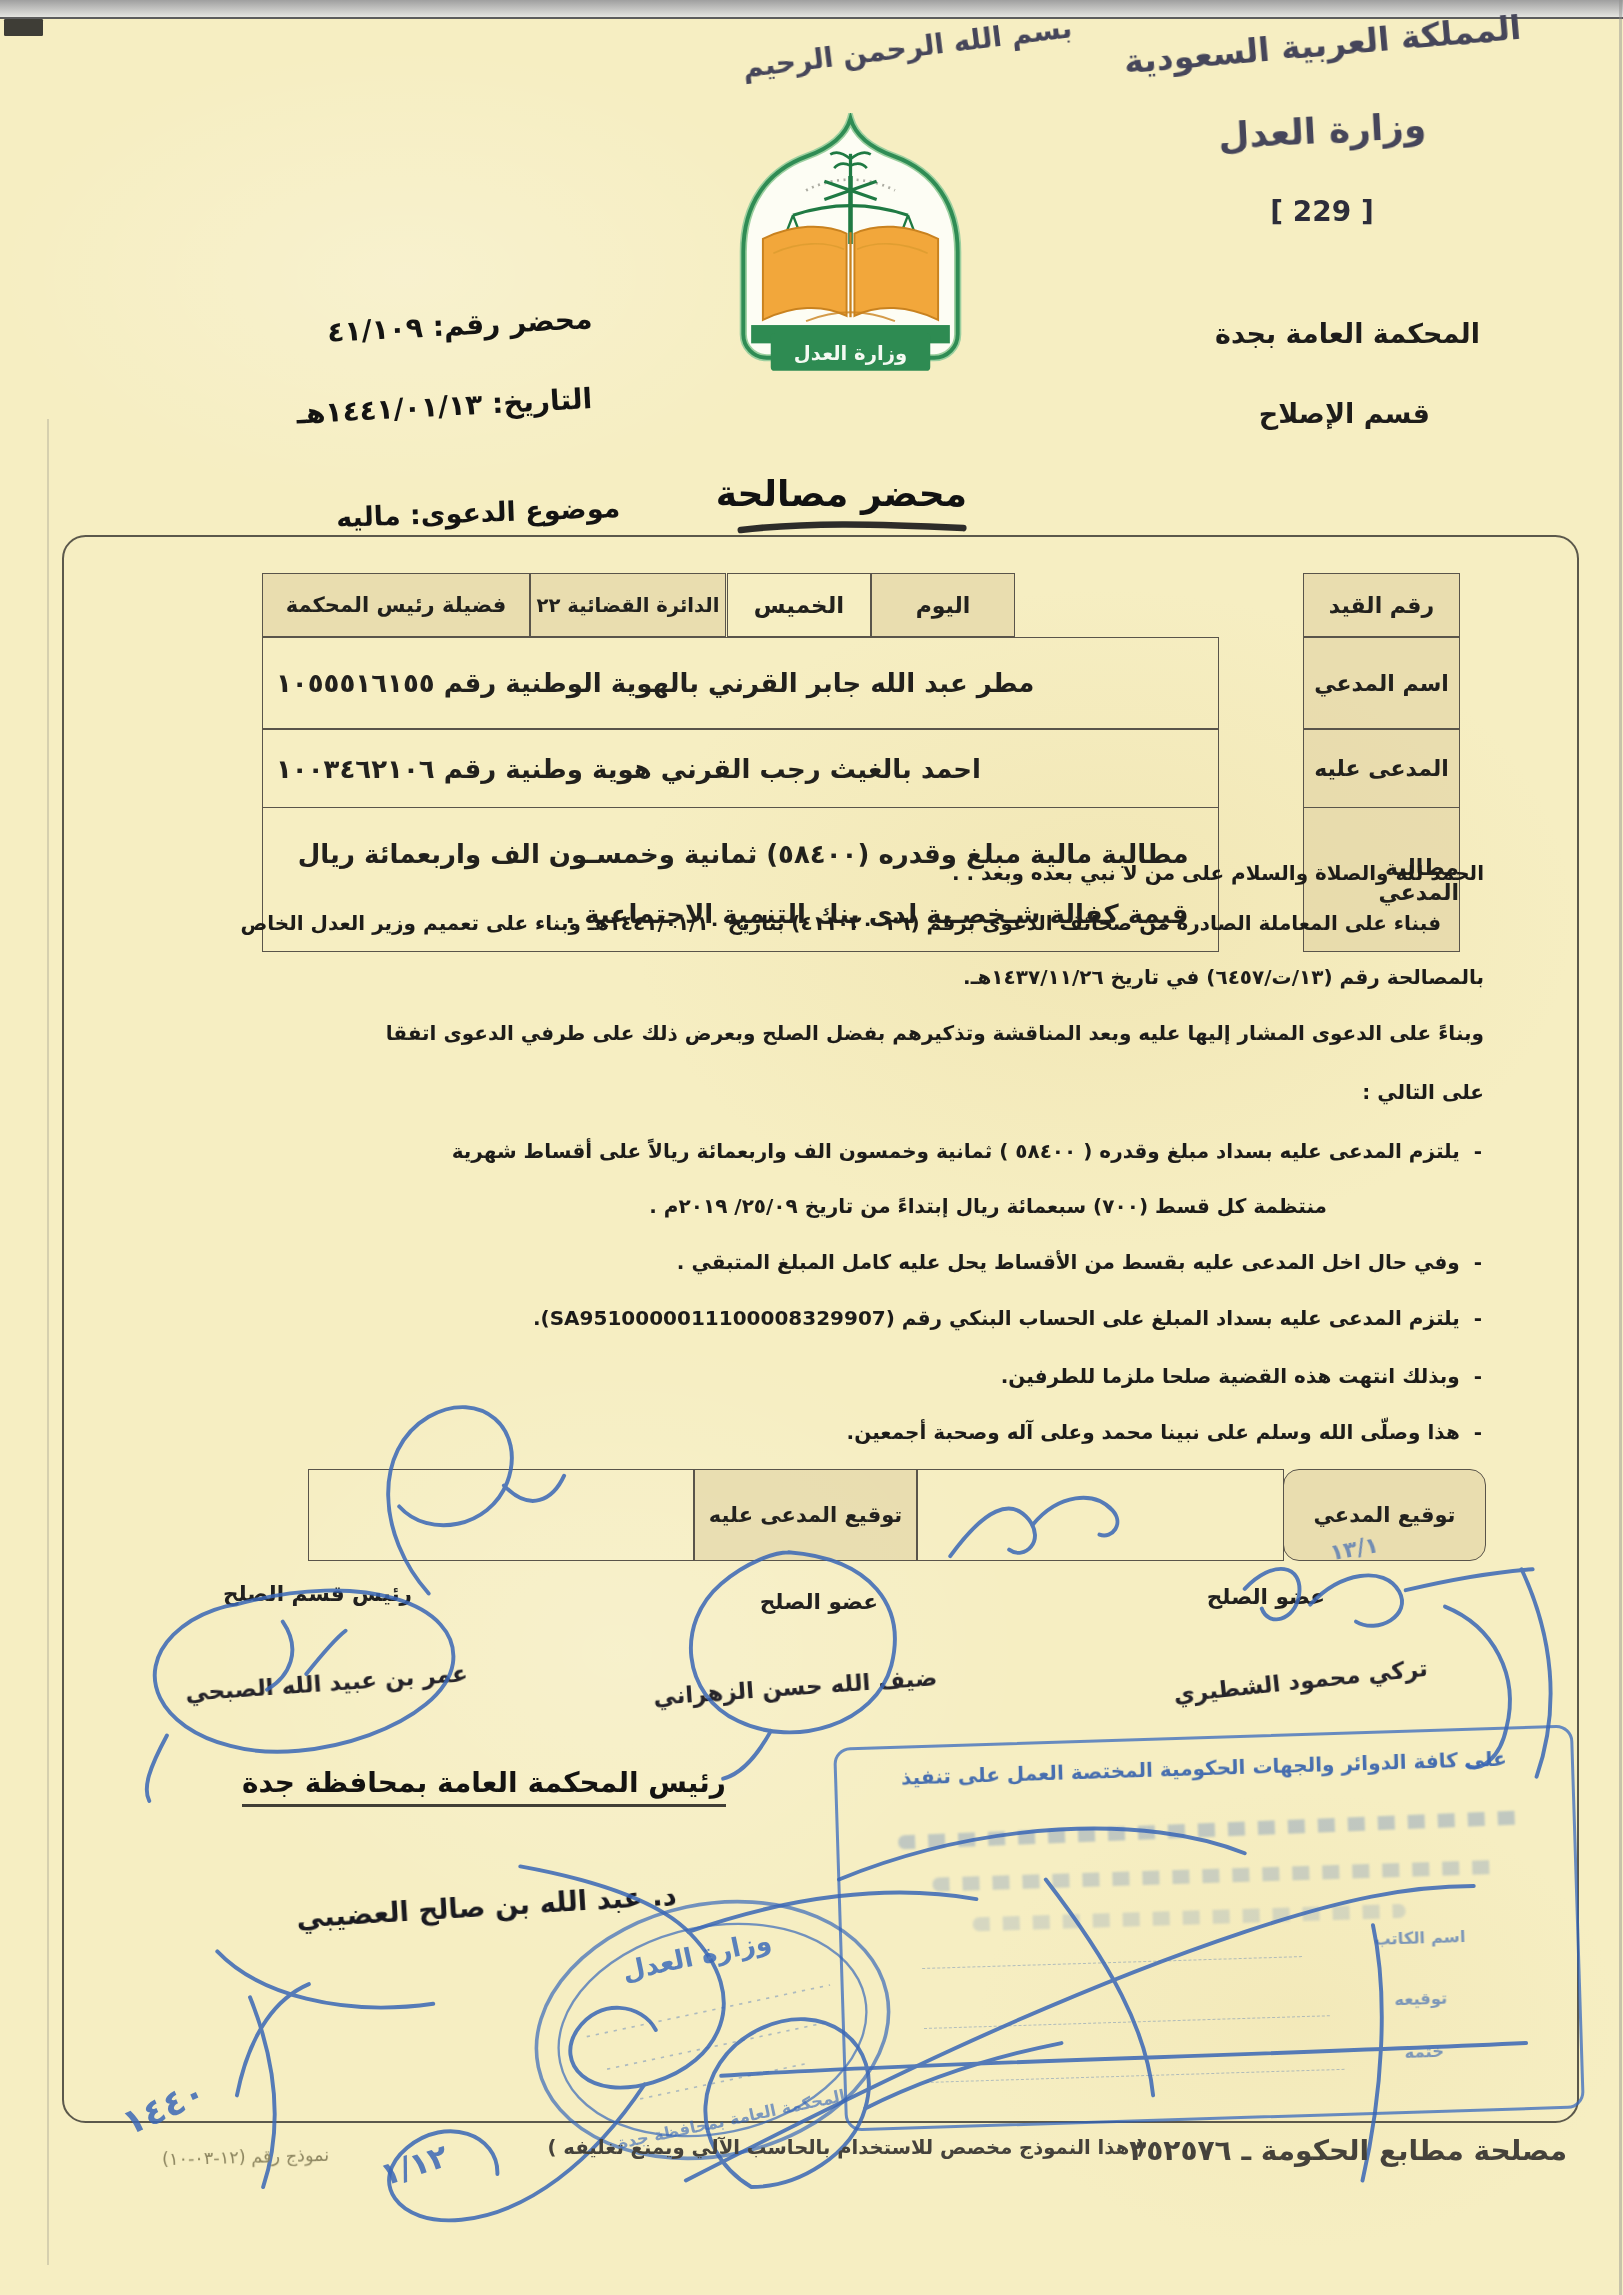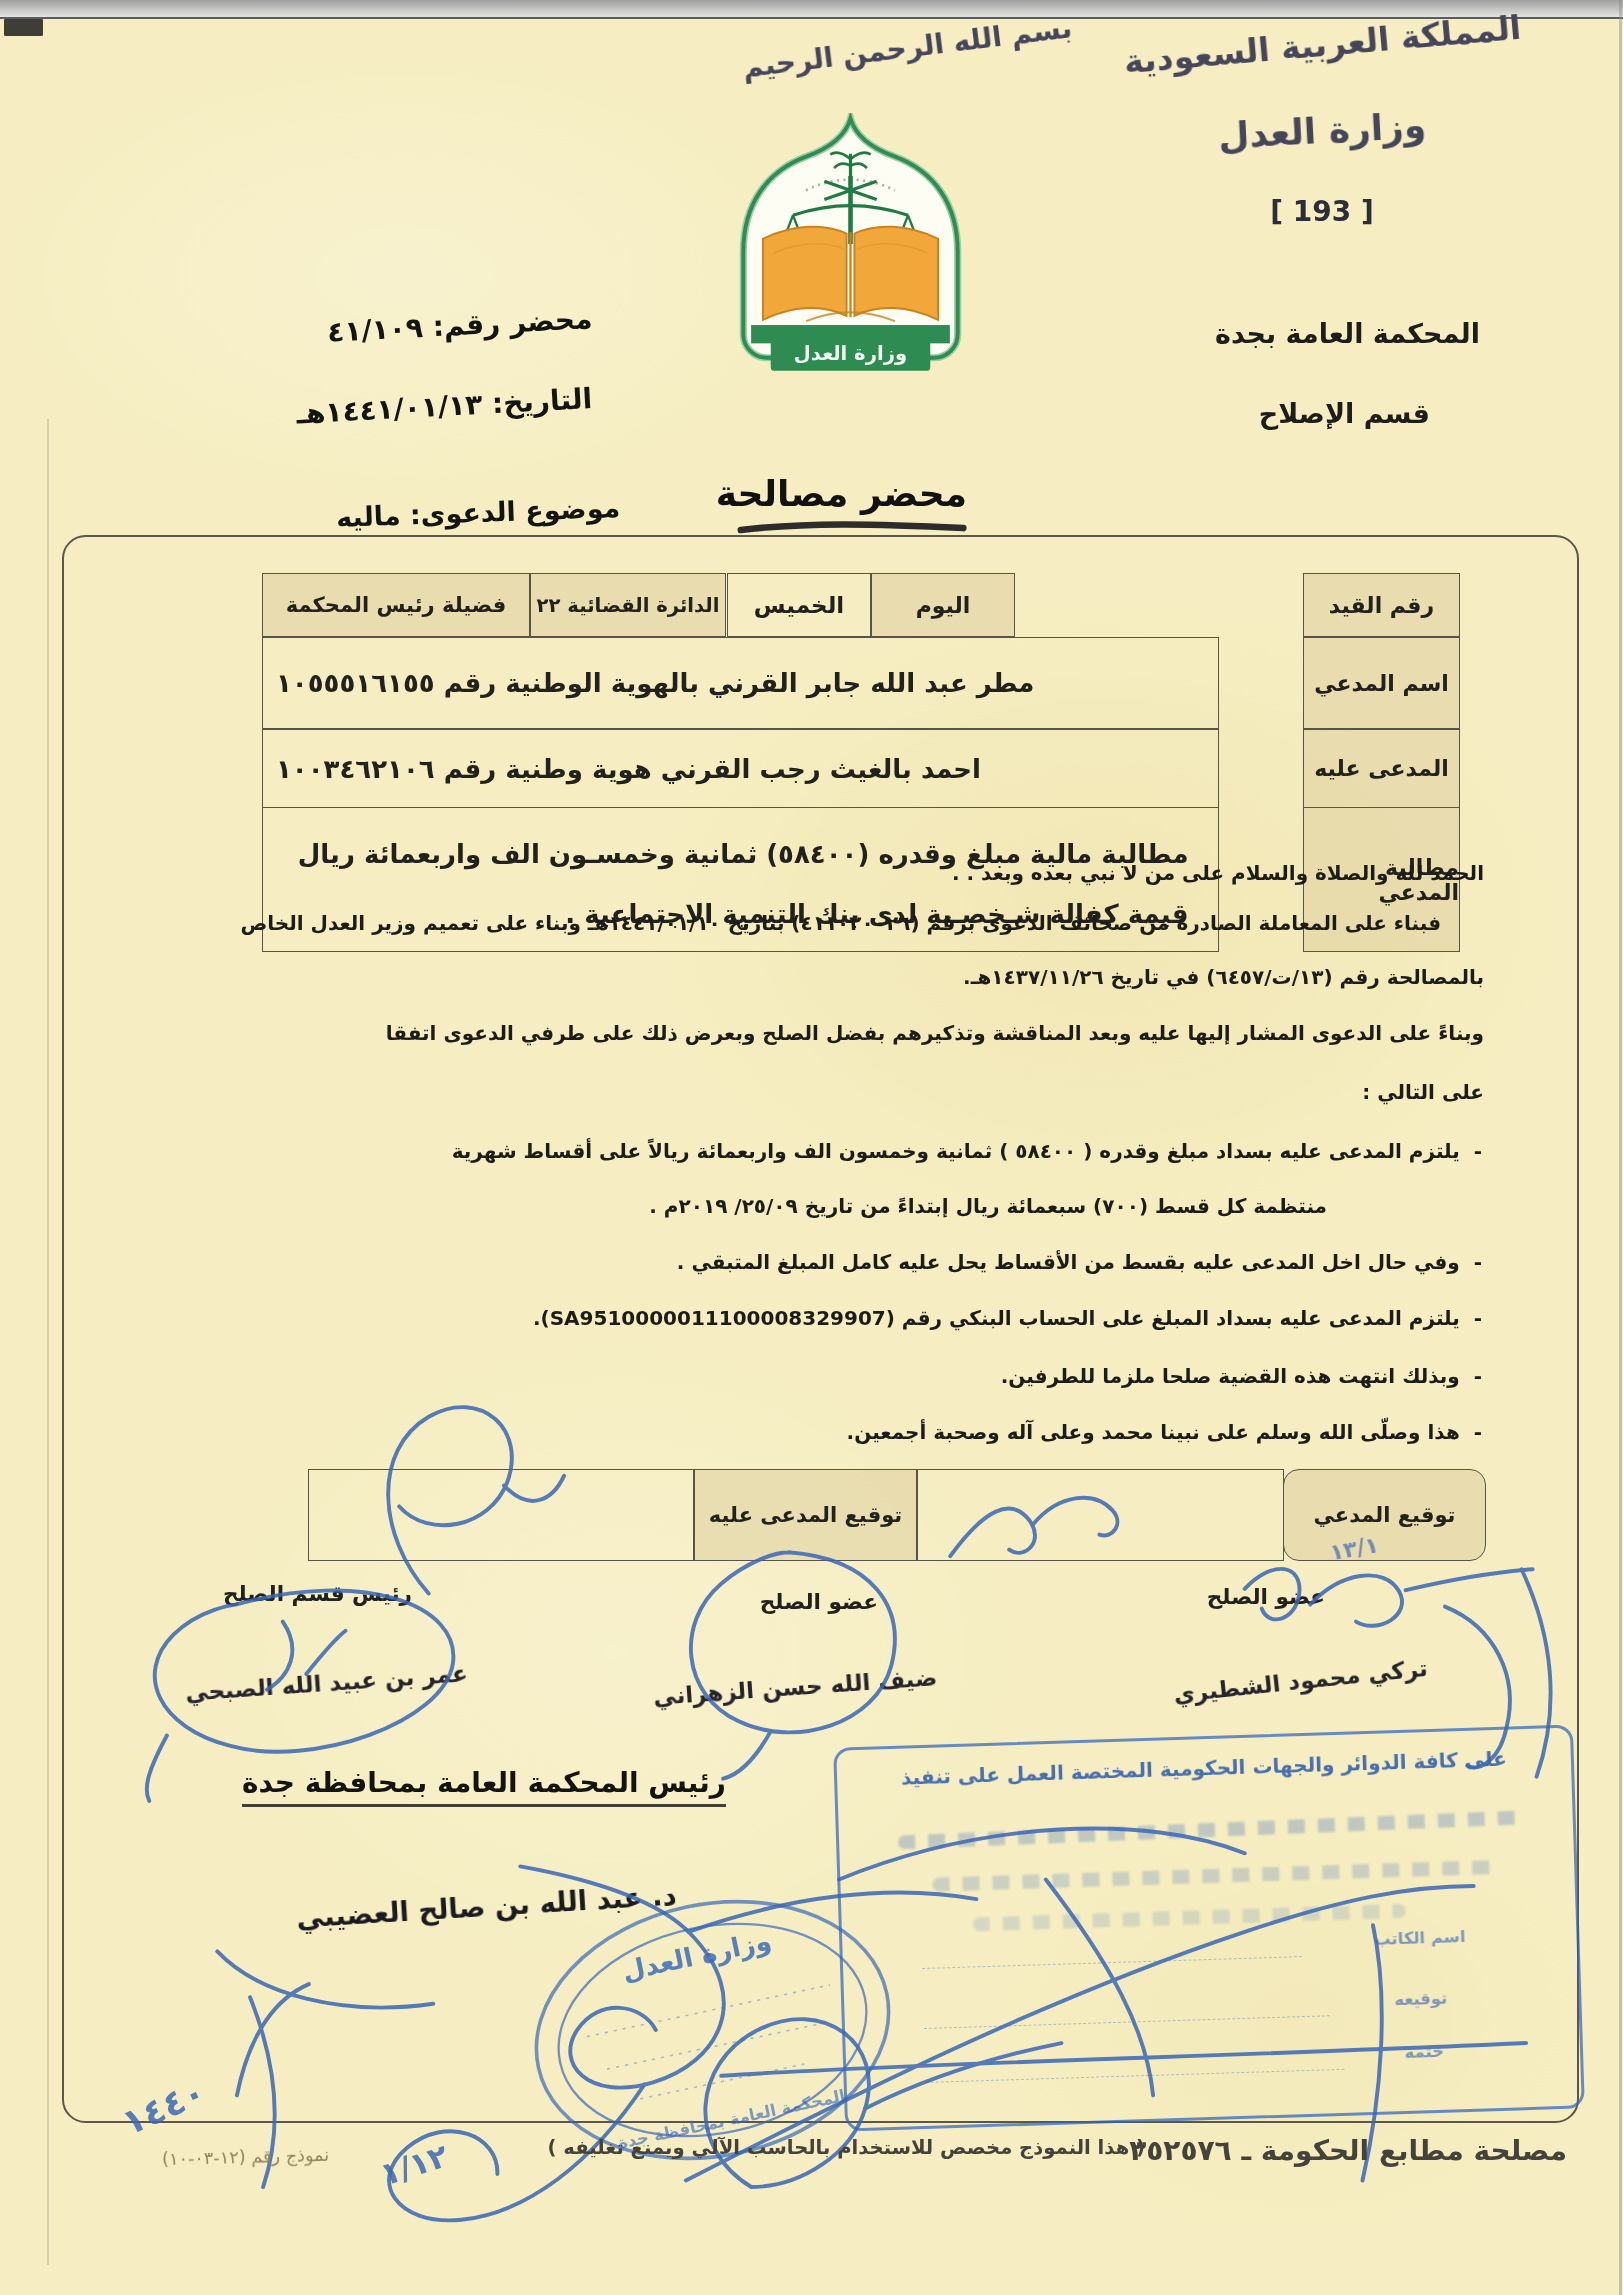--- a/index.html
+++ b/index.html
@@ -114,21 +114,21 @@
 <div class="page">
 
   <div class="abs scan-strip"></div>
   <div class="abs corner-mark"></div>
   <div class="abs edge-right"></div>
   <div class="abs edge-left"></div>
 
   <div class="abs callig basmala ctr nw">بسم الله الرحمن الرحيم</div>
   <div class="abs callig kingdom ctr nw">المملكة العربية السعودية</div>
   <div class="abs callig ministry ctr nw">وزارة العدل</div>
-  <div class="abs pageref nw">[ 193 ]</div>
+  <div class="abs pageref nw">[ 229 ]</div>
   <div class="abs court nw">المحكمة العامة بجدة</div>
   <div class="abs dept nw">قسم الإصلاح</div>
   <div class="abs meta recno nw">محضر رقم: ٤١/١٠٩</div>
   <div class="abs meta recdate nw">التاريخ: ١٤٤١/٠١/١٣هـ</div>
   <div class="abs meta subject nw">موضوع الدعوى: ماليه</div>
   <div class="abs doctitle nw">محضر مصالحة</div>
 
   <svg class="abs" style="left:708px;top:113px;" width="285" height="262" viewBox="0 0 436 400">
     <path d="M218,8 C226,36 252,54 285,66 C345,88 382,138 382,212 L382,338 C382,358 366,374 346,374 L90,374 C70,374 54,358 54,338 L54,212 C54,138 91,88 151,66 C184,54 210,36 218,8 Z" fill="#fdfdf4" stroke="#9ccf9f" stroke-width="11"></path>
     <path d="M218,8 C226,36 252,54 285,66 C345,88 382,138 382,212 L382,338 C382,358 366,374 346,374 L90,374 C70,374 54,358 54,338 L54,212 C54,138 91,88 151,66 C184,54 210,36 218,8 Z" fill="none" stroke="#2f8c54" stroke-width="6"></path>

